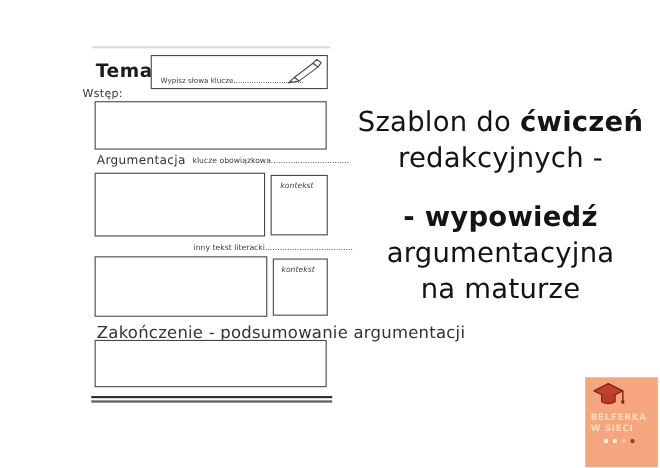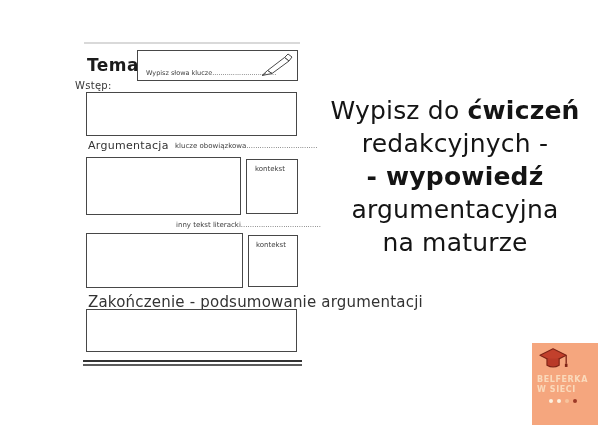--- a/index.html
+++ b/index.html
@@ -43,21 +43,21 @@
   }
   .lektura-label {
     position: absolute; left: 175px; top: 142px;
     font-size: 7px; color: #3d3d3d; white-space: nowrap;
   }
   .arg-box1 { left: 86px; top: 157px; width: 155px; height: 58px; }
   .kontekst-box1 { left: 246px; top: 159px; width: 52px; height: 55px; }
   .kontekst-box2 { left: 248px; top: 235px; width: 50px; height: 52px; }
   .kontekst-text {
     position: absolute; left: 0; right: 4px; top: 5px;
-    text-align: center; font-size: 7px; color: #3d3d3d;
+    text-align: center; font-size: 7px; color: #3d3d3d; font-style: italic;
   }
   .inny-label {
     position: absolute; left: 176px; top: 221px;
     font-size: 7px; color: #3d3d3d; white-space: nowrap; text-align: center;
   }
   .arg-box2 { left: 86px; top: 233px; width: 157px; height: 55px; }
   .zakonczenie-label {
     position: absolute; left: 88px; top: 293px;
     font-size: 15px; color: #333; letter-spacing: 0.2px;
   }
@@ -70,21 +70,21 @@
 
   
   .title-block {
     position: absolute; left: 318px; top: 94px; width: 274px;
     text-align: center;
     color: #141414;
     font-size: 25px;
     line-height: 33px;
     letter-spacing: 0.2px;
   }
-  .title-block .b { font-weight: bold; }
+  .title-block .b { font-weight: bold; margin-top: 20px; }
 
   
   .logo {
     position: absolute; left: 532px; top: 343px; width: 66px; height: 82px;
     background: #f5a67e;
     padding: 4px 0 0 5px;
   }
   .cap-wrap { width: 30px; height: 26px; margin-left: 2px; }
   .logo-name {
     margin-top: 2px;
@@ -140,21 +140,21 @@
       <span class="kontekst-text">kontekst</span>
     </div>
 
     <div class="zakonczenie-label">Zakończenie - podsumowanie argumentacji</div>
     <div class="ws-box final-box"></div>
 
     <div class="ws-bottomline"></div>
   </div>
 
   <div class="title-block">
-    <div><span>Wypisz do </span><span class="b">ćwiczeń</span></div>
+    <div><span>Szablon do </span><span class="b">ćwiczeń</span></div>
     <div>redakcyjnych -</div>
     <div class="b">- wypowiedź</div>
     <div>argumentacyjna</div>
     <div>na maturze</div>
   </div>
 
   <div class="logo">
     <div class="cap-wrap">
       <svg viewBox="0 0 32 26" width="30" height="26">
         <polygon points="15,1 29,8 15,15 1,8" fill="#c2402c" stroke="#7e2417" stroke-width="1.2" stroke-linejoin="round"></polygon>

